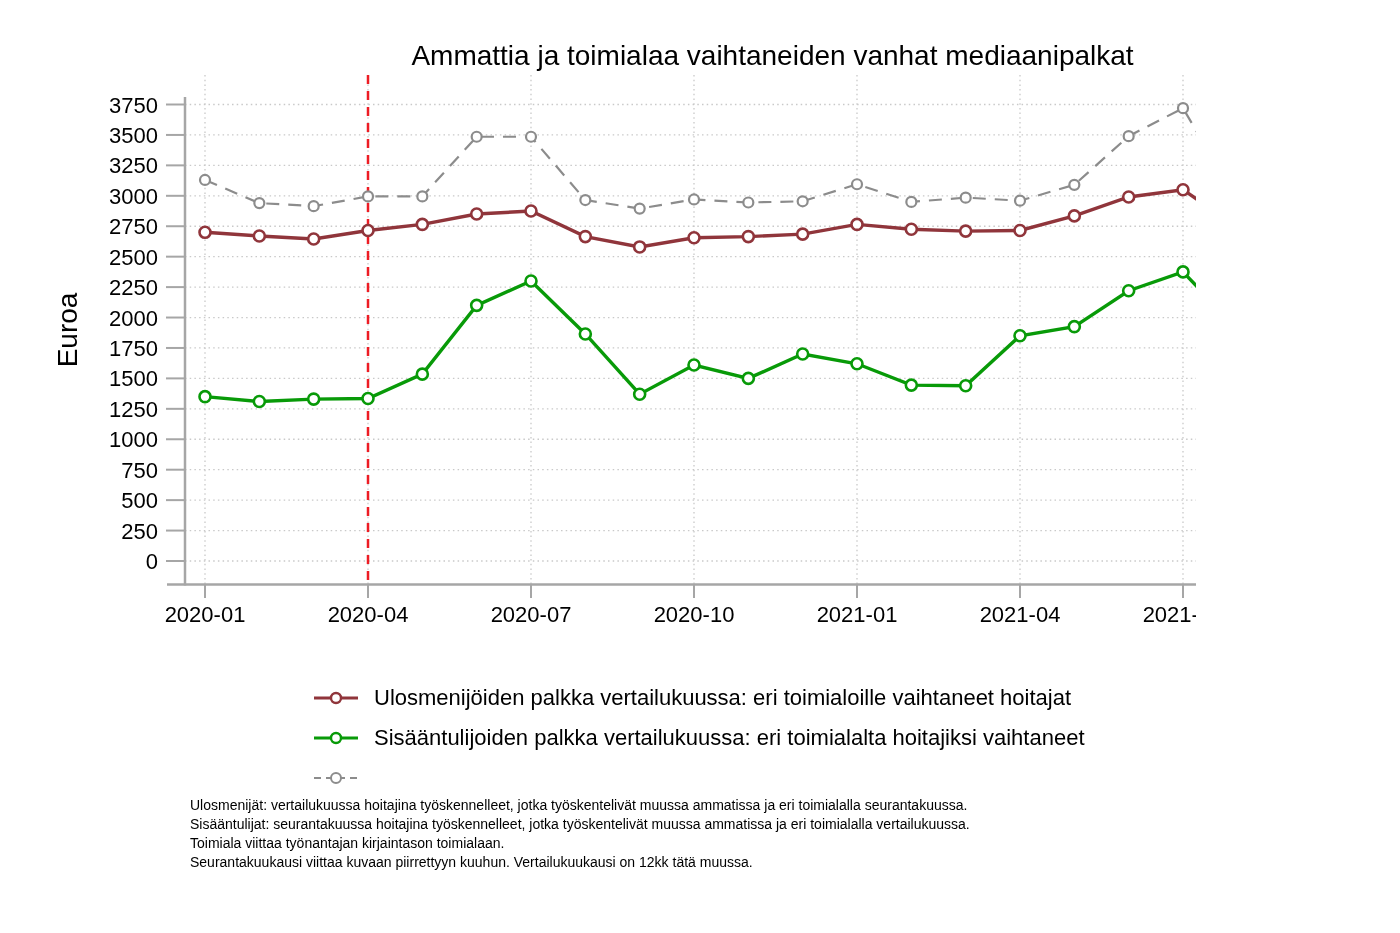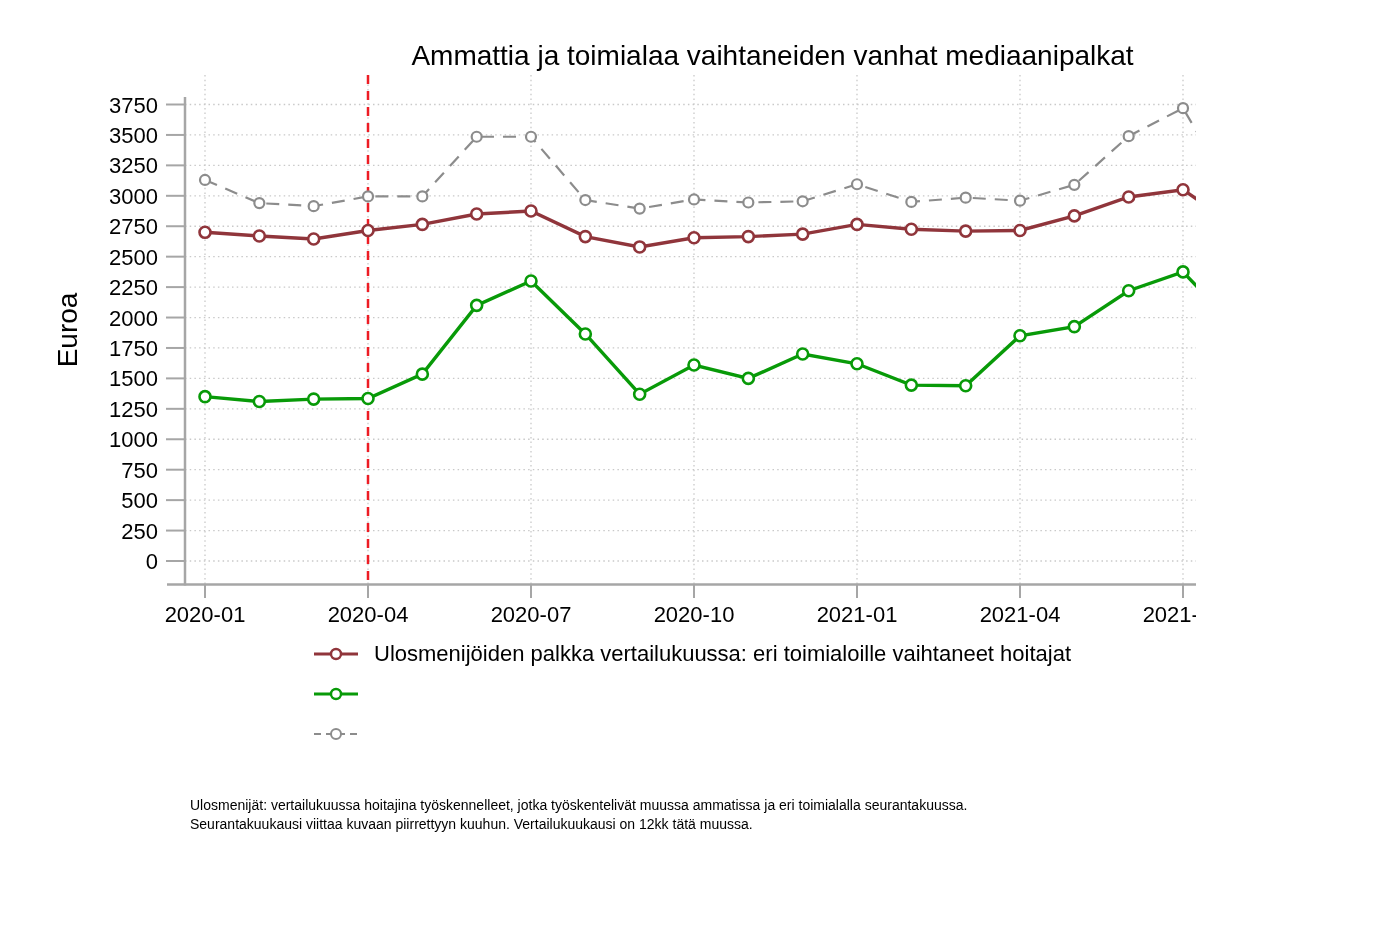--- a/index.html
+++ b/index.html
@@ -1,21 +1,21 @@
 <!DOCTYPE html>
 <html><head>
 <meta charset="utf-8">
 <style>
   html,body{margin:0;padding:0;background:#ffffff;font-family:"Liberation Sans",sans-serif;}
   .fig{position:relative;width:1196px;height:933px;background:#ffffff;overflow:hidden;color:#000;}
   .title{position:absolute;left:185px;top:40px;width:1175px;text-align:center;font-size:28px;color:#000;}
   .ylab{position:absolute;left:68px;top:330px;transform:translate(-50%,-50%) rotate(-90deg);font-size:28px;white-space:nowrap;}
   svg.chart{position:absolute;left:0;top:0;}
   .tick-label{font-size:22px;fill:#000;}
-  .legend{position:absolute;left:313px;top:640px;display:flex;flex-direction:column;gap:12px;}
+  .legend{position:absolute;left:313px;top:684px;display:flex;flex-direction:column;gap:12px;}
   .lrow{display:flex;align-items:center;gap:15px;height:28px;}
   .lrow .ltext{font-size:22px;color:#000;white-space:nowrap;}
   .notes{position:absolute;left:190px;top:796px;font-size:14px;line-height:19px;color:#000;}
   .notes div{white-space:nowrap;}
 </style>
 </head>
 <body>
 
 <div class="fig">
   <div class="title">Ammattia ja toimialaa vaihtaneiden vanhat mediaanipalkat</div>
@@ -184,26 +184,29 @@
           <line x1="1" y1="11" x2="45" y2="11" stroke="#90353B" stroke-width="3.2"></line>
           <circle cx="23" cy="11" r="5" fill="#ffffff" stroke="#90353B" stroke-width="2.4"></circle>
         </svg>
       <span class="ltext">Ulosmenijöiden palkka vertailukuussa: eri toimialoille vaihtaneet hoitajat</span>
     </div>
     <div class="lrow">
       <svg class="legend-swatch" width="46" height="22">
           <line x1="1" y1="11" x2="45" y2="11" stroke="#089a08" stroke-width="3.2"></line>
           <circle cx="23" cy="11" r="5" fill="#ffffff" stroke="#089a08" stroke-width="2.4"></circle>
         </svg>
+      <span class="ltext">Sisääntulijoiden palkka vertailukuussa: eri toimialalta hoitajiksi vaihtaneet</span>
     </div>
     <div class="lrow">
       <svg class="legend-swatch" width="46" height="22">
           <line x1="1" y1="11" x2="45" y2="11" stroke="#8c8c8c" stroke-width="2.2" stroke-dasharray="7 5"></line>
           <circle cx="23" cy="11" r="5" fill="#ffffff" stroke="#8c8c8c" stroke-width="2"></circle>
         </svg>
     </div>
   </div>
 
   <div class="notes">
     <div>Ulosmenijät: vertailukuussa hoitajina työskennelleet, jotka työskentelivät muussa ammatissa ja eri toimialalla seurantakuussa.</div>
+    <div>Sisääntulijat: seurantakuussa hoitajina työskennelleet, jotka työskentelivät muussa ammatissa ja eri toimialalla vertailukuussa.</div>
+    <div>Toimiala viittaa työnantajan kirjaintason toimialaan.</div>
     <div>Seurantakuukausi viittaa kuvaan piirrettyyn kuuhun. Vertailukuukausi on 12kk tätä muussa.</div>
   </div>
 </div>
 
 </body></html>

